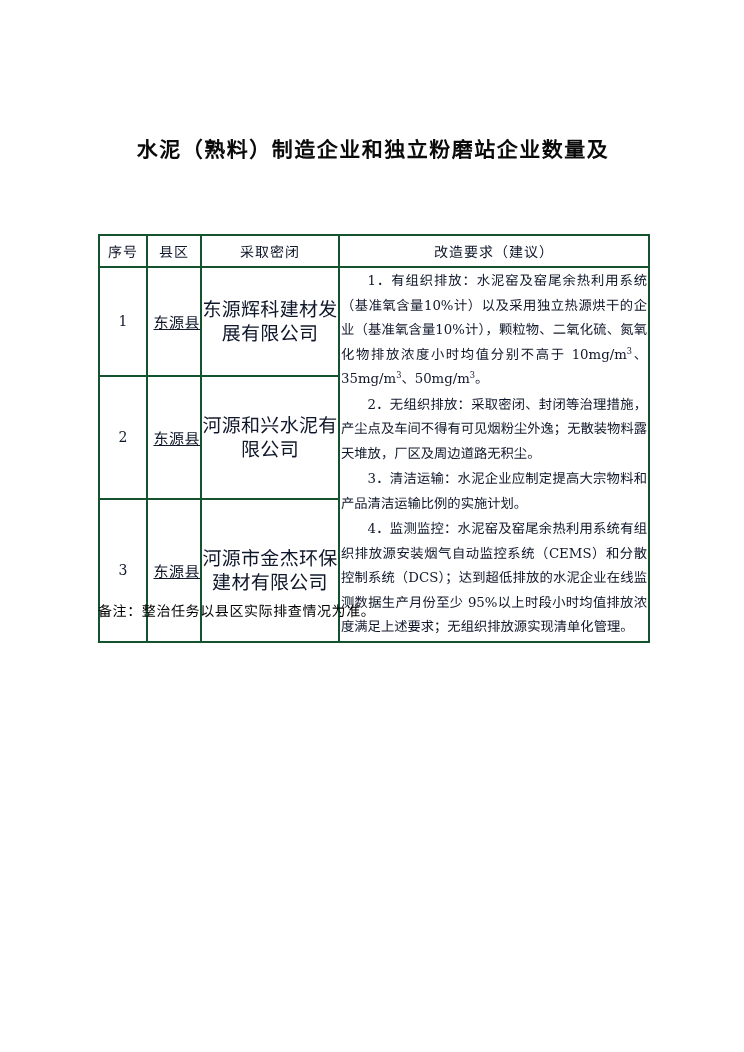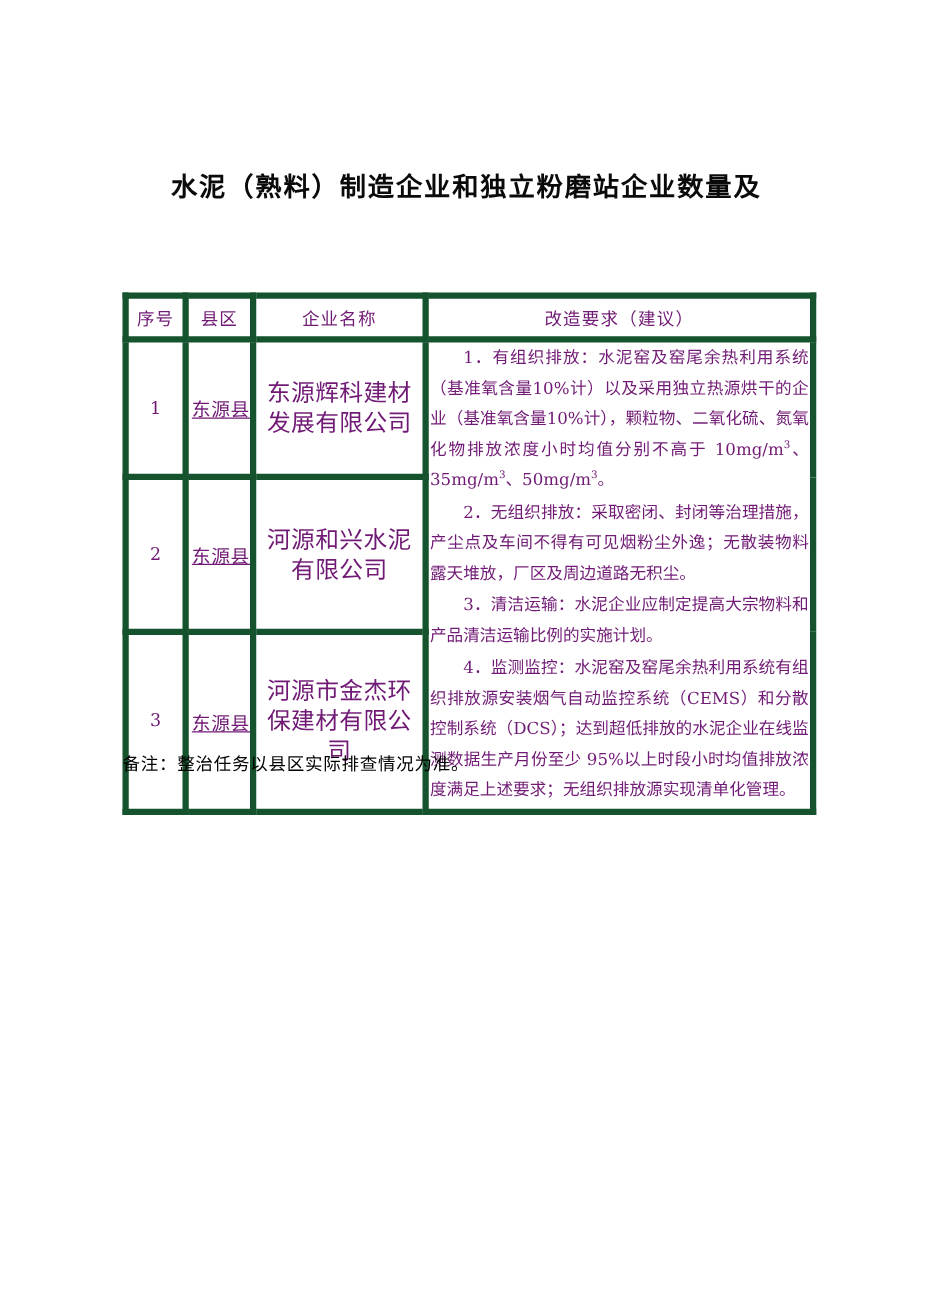--- a/index.html
+++ b/index.html
@@ -50,24 +50,24 @@
     width: 550px;
   }
   table.data-table {
     border-collapse: collapse;
     width: 550px;
     table-layout: fixed;
     font-family: "DejaVu Serif", "Liberation Serif", serif;
   }
   table.data-table th,
   table.data-table td {
-    border: 5px solid #14532d;
+    border: 2px solid #14532d;
     padding: 0;
     vertical-align: middle;
-    color: #701a75;
+    color: #0f172a;
   }
   
   col.c-idx    { width: 48px; }
   col.c-county { width: 54px; }
   col.c-name   { width: 138px; }
   col.c-req    { width: 310px; }
 
   thead th {
     height: 30px;
     text-align: center;
@@ -160,21 +160,21 @@
       <colgroup>
         <col class="c-idx">
         <col class="c-county">
         <col class="c-name">
         <col class="c-req">
       </colgroup>
       <thead>
         <tr>
           <th>序号</th>
           <th>县区</th>
-          <th>企业名称</th>
+          <th>采取密闭</th>
           <th>改造要求（建议）</th>
         </tr>
       </thead>
       <tbody>
         <tr class="row-1">
           <td class="idx-cell">1</td>
           <td class="county-cell">东源县</td>
           <td class="name-cell">东源辉科建材发展有限公司</td>
           <td class="req-cell" rowspan="3">
             <p class="req-para"><span>1．有组织排放：水泥窑及窑尾余热利用系统（基准氧含量10%计）以及采用独立热源烘干的企业（基准氧含量10%计），颗粒物、二氧化硫、氮氧化物排放浓度小时均值分别不高于 10mg/m</span><sup>3</sup><span>、35mg/m</span><sup>3</sup><span>、50mg/m</span><sup>3</sup><span>。</span></p>

